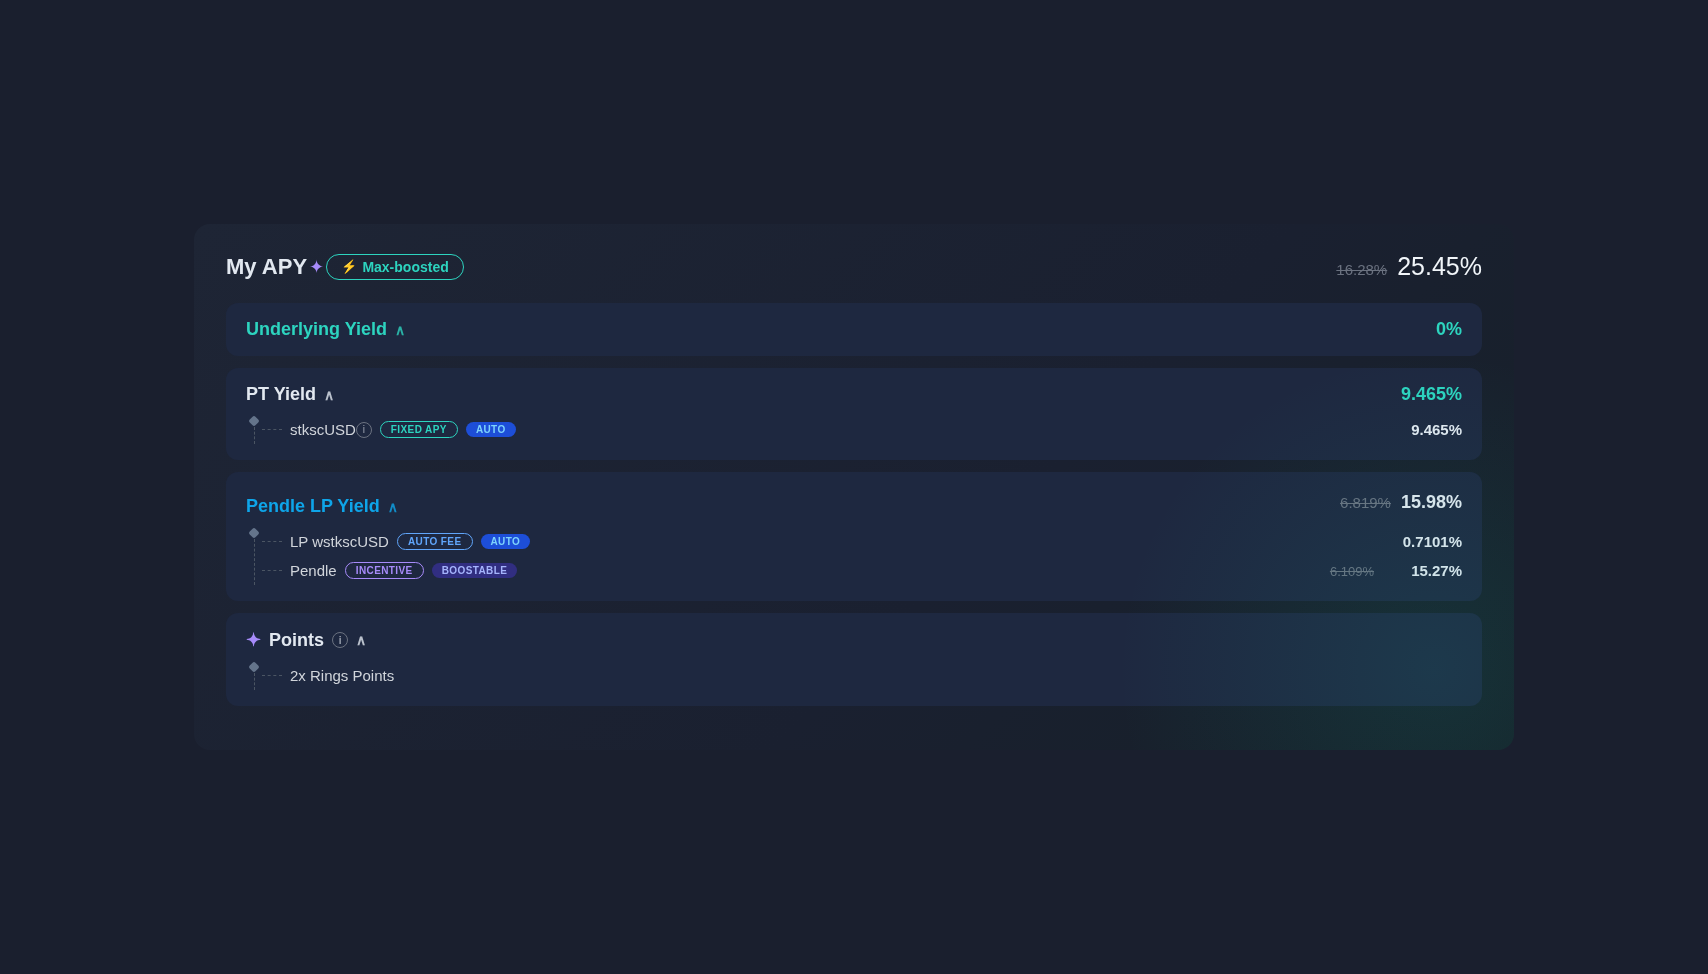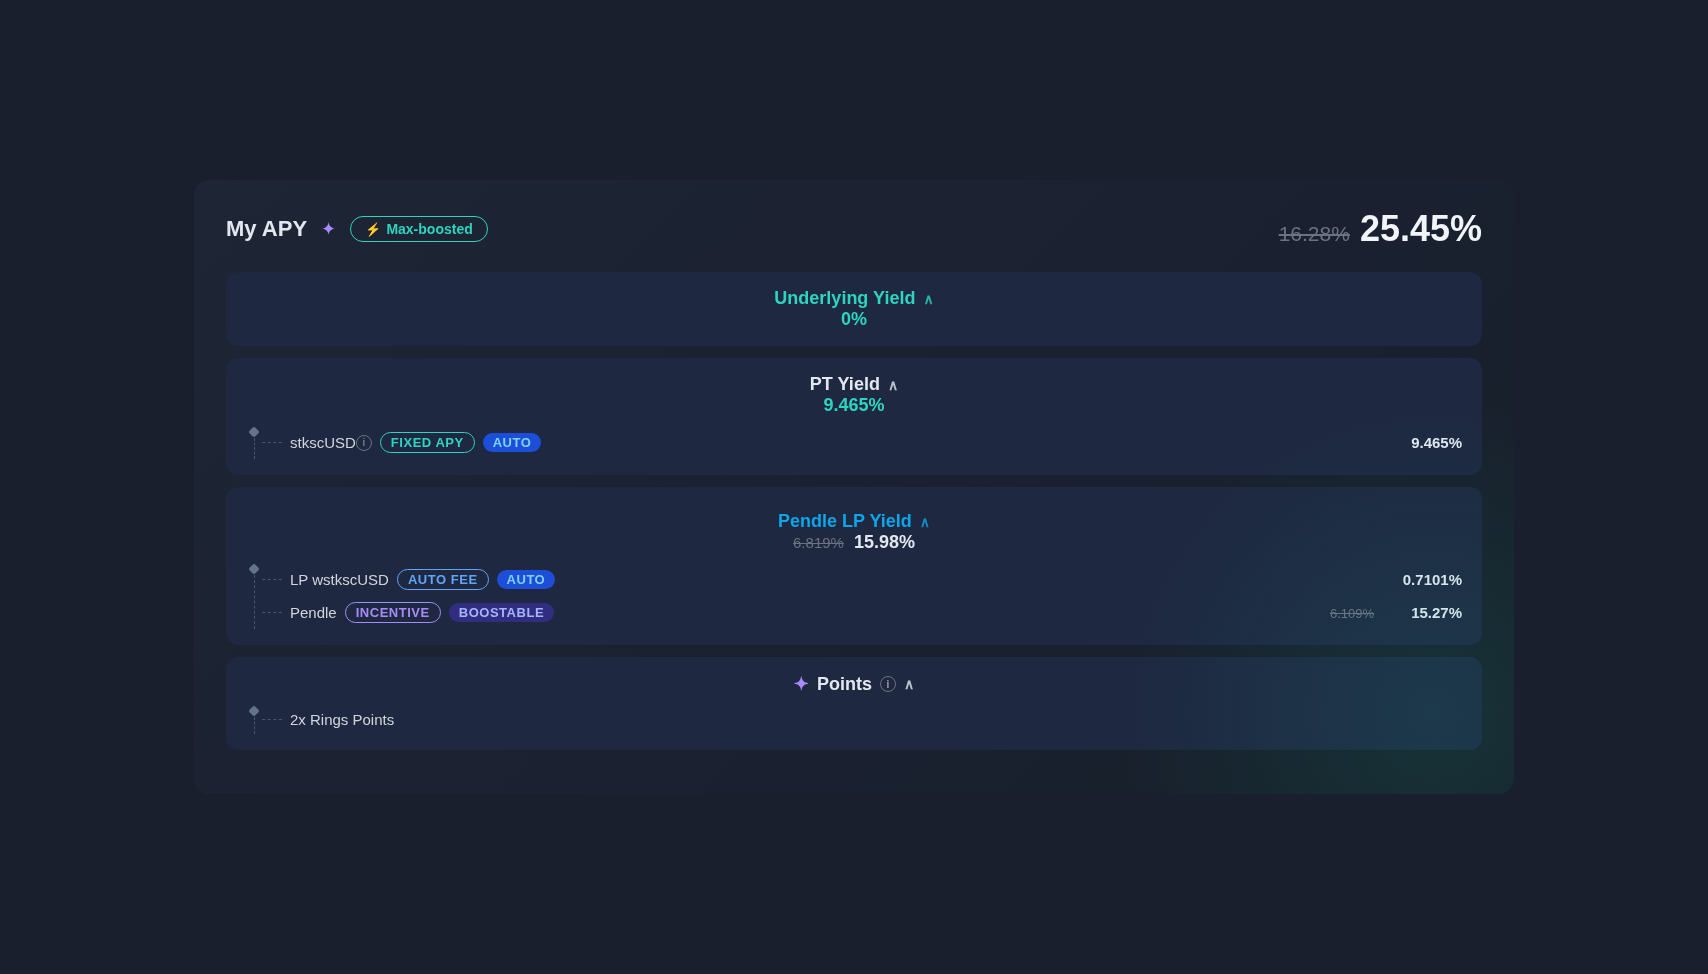--- a/index.html
+++ b/index.html
@@ -39,21 +39,21 @@
     .header {
       display: flex;
       align-items: center;
       justify-content: space-between;
       margin-bottom: 22px;
     }
 
     .header-left {
       display: flex;
       align-items: center;
-      gap: 14px;
+      gap: 2px;
     }
 
     .header-title {
       font-size: 22px;
       font-weight: 600;
       color: #e2e8f0;
     }
 
     .star-icon {
       color: #a78bfa;
@@ -78,44 +78,43 @@
     }
 
     .header-right {
       display: flex;
       align-items: baseline;
       gap: 10px;
     }
 
     .apy-old {
       color: #6b7280;
-      font-size: 21px;
+      font-size: 15px;
       text-decoration: line-through;
       text-decoration-color: #6b7280;
     }
 
     .apy-new {
       color: #f1f5f9;
-      font-size: 36px;
-      font-weight: 700;
+      font-size: 25px;
+      font-weight: 400;
     }
 
     
     .section-card {
       background: #1e2840;
       border-radius: 12px;
       padding: 16px 20px;
       margin-bottom: 12px;
     }
 
     .section-header {
       display: flex;
       align-items: center;
       justify-content: space-between;
-      flex-direction: column;
     }
 
     .section-title {
       display: flex;
       align-items: center;
       gap: 8px;
       font-size: 18px;
       font-weight: 600;
     }
 
@@ -147,21 +146,21 @@
       color: #6b7280;
       text-decoration: line-through;
       text-decoration-color: #6b7280;
     }
 
     
     .badge {
       display: inline-block;
       border-radius: 999px;
       padding: 2px 10px;
-      font-size: 13px;
+      font-size: 10px;
       font-weight: 700;
       letter-spacing: 0.04em;
       margin-left: 8px;
     }
 
     .badge-fixed { background: transparent; border: 1.5px solid #2dd4bf; color: #2dd4bf; }
     .badge-auto { background: #1d4ed8; color: #7dd3fc; border: none; }
     .badge-swap { background: transparent; border: 1.5px solid #60a5fa; color: #60a5fa; }
     .badge-incentive { background: transparent; border: 1.5px solid #a78bfa; color: #a78bfa; }
     .badge-boostable { background: #312e81; color: #a5b4fc; border: none; }

